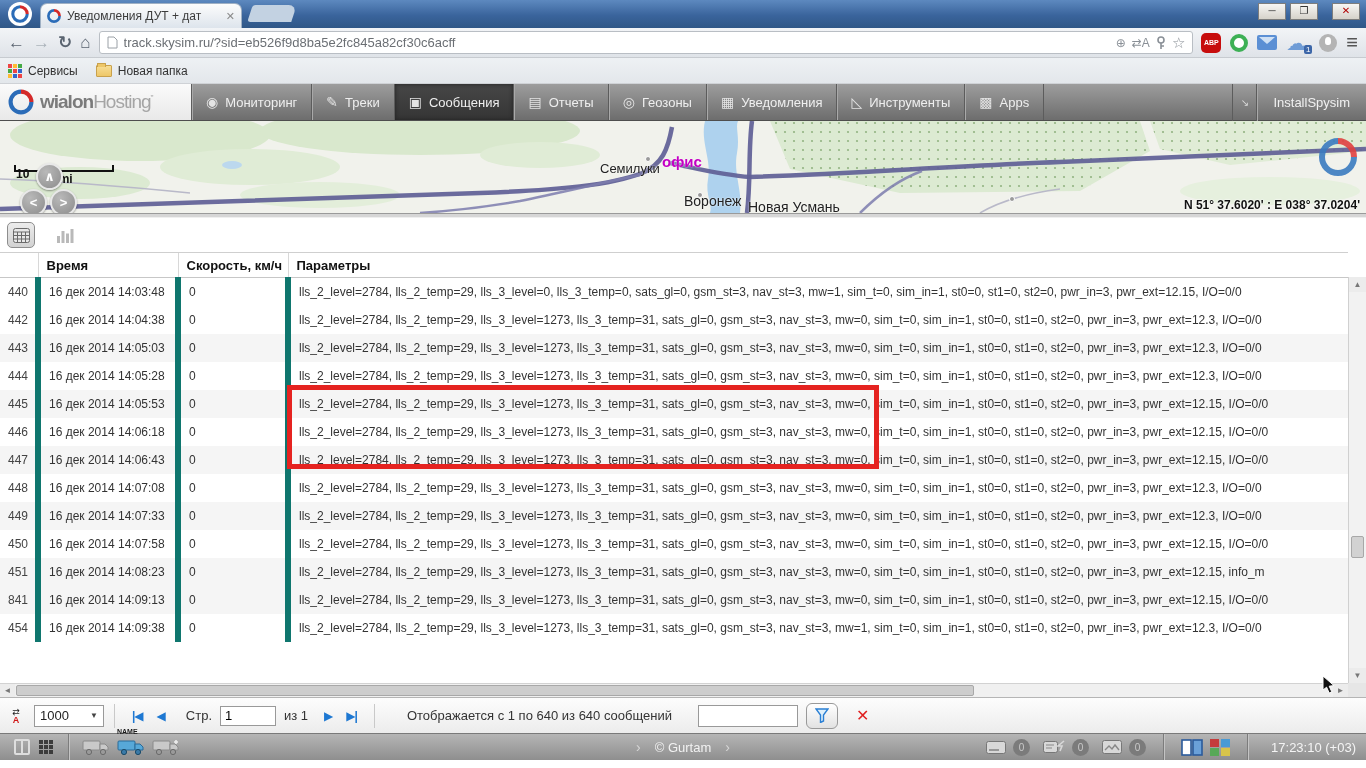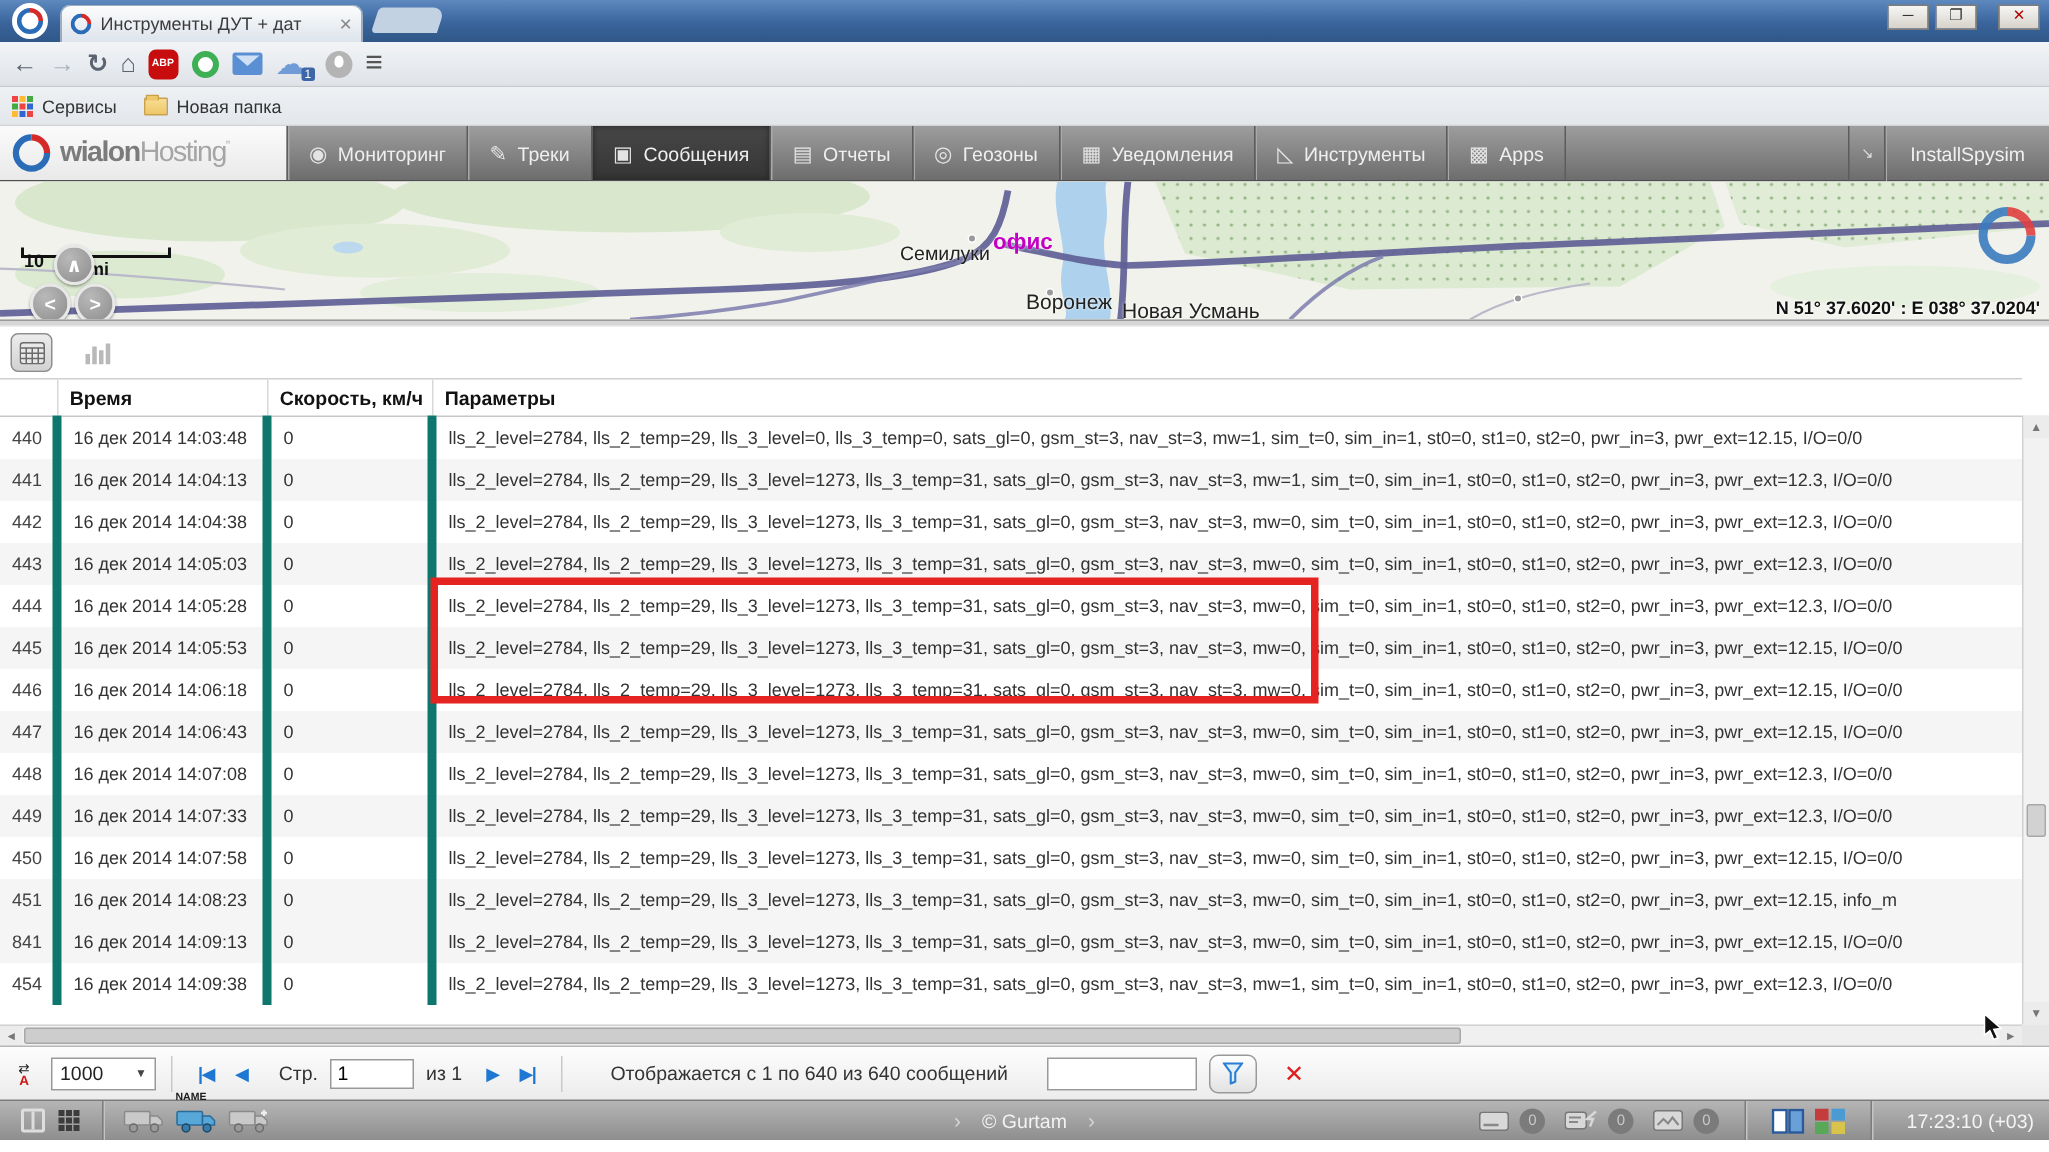--- a/index.html
+++ b/index.html
@@ -184,36 +184,49 @@
     <svg width="18" height="18" viewBox="0 0 20 20">
       <path d="M10 2 A8 8 0 1 0 18 10" fill="none" stroke="#2b6cb8" stroke-width="3.4"></path>
       <path d="M18 10 A8 8 0 0 0 10 2" fill="none" stroke="#d42a2a" stroke-width="3.4"></path>
     </svg>
   </div>
   <div class="browser-tab">
     <svg width="14" height="14" viewBox="0 0 20 20">
       <path d="M10 2 A8 8 0 1 0 18 10" fill="none" stroke="#2b6cb8" stroke-width="3.8"></path>
       <path d="M18 10 A8 8 0 0 0 10 2" fill="none" stroke="#d42a2a" stroke-width="3.8"></path>
     </svg>
-    <span class="tab-title">Инструменты ДУТ + дат</span>
+    <span class="tab-title">Уведомления ДУТ + дат</span>
     <span class="tab-close">✕</span>
   </div>
   <div class="ghost-tab"></div>
   <div class="win-controls">
     <div class="win-btn">─</div>
     <div class="win-btn">❐</div>
     <div class="win-btn close">✕</div>
   </div>
 </div>
 
 <div id="browserbar">
   <span class="nav-glyph">←</span>
   <span class="nav-glyph disabled">→</span>
   <span class="nav-glyph">↻</span>
   <span class="nav-glyph">⌂</span>
+  <div class="urlbar">
+    <svg width="11" height="13" viewBox="0 0 11 13">
+      <path d="M1 1 h6 l3 3 v8 h-9 z" fill="#fff" stroke="#9aa0a6" stroke-width="1"></path>
+    </svg>
+    <span class="url-text">track.skysim.ru/?sid=eb526f9d8ba5e2fc845a82cf30c6acff</span>
+    <span class="url-icon">⊕</span>
+    <span class="url-icon">⇄A</span>
+    <svg width="10" height="14" viewBox="0 0 10 14">
+      <circle cx="5" cy="4" r="3" fill="none" stroke="#8a9097" stroke-width="1.6"></circle>
+      <path d="M5 7 v6 M5 10 h3" stroke="#8a9097" stroke-width="1.6"></path>
+    </svg>
+    <span class="url-icon" style="font-size:15px">☆</span>
+  </div>
   <div class="ext-row">
     <div class="ext-abp">ABP</div>
     <div class="ext-ring"></div>
     <div class="ext-mail"></div>
     <div class="ext-cloud">
       <span class="cloud">☁</span>
       <span class="ext-badge">1</span>
     </div>
     <div class="ext-bulb"></div>
     <span class="menu-glyph">≡</span>
@@ -379,26 +392,20 @@
         <th>Параметры</th>
       </tr>
     </thead>
     <tbody id="rows">
           <tr class="">
             <td>440</td>
             <td>16 дек 2014 14:03:48</td>
             <td>0</td>
             <td>lls_2_level=2784, lls_2_temp=29, lls_3_level=0, lls_3_temp=0, sats_gl=0, gsm_st=3, nav_st=3, mw=1, sim_t=0, sim_in=1, st0=0, st1=0, st2=0, pwr_in=3, pwr_ext=12.15, I/O=0/0</td>
           </tr>
-          <tr class="odd">
-            <td>441</td>
-            <td>16 дек 2014 14:04:13</td>
-            <td>0</td>
-            <td>lls_2_level=2784, lls_2_temp=29, lls_3_level=1273, lls_3_temp=31, sats_gl=0, gsm_st=3, nav_st=3, mw=1, sim_t=0, sim_in=1, st0=0, st1=0, st2=0, pwr_in=3, pwr_ext=12.3, I/O=0/0</td>
-          </tr>
           <tr class="">
             <td>442</td>
             <td>16 дек 2014 14:04:38</td>
             <td>0</td>
             <td>lls_2_level=2784, lls_2_temp=29, lls_3_level=1273, lls_3_temp=31, sats_gl=0, gsm_st=3, nav_st=3, mw=0, sim_t=0, sim_in=1, st0=0, st1=0, st2=0, pwr_in=3, pwr_ext=12.3, I/O=0/0</td>
           </tr>
           <tr class="odd">
             <td>443</td>
             <td>16 дек 2014 14:05:03</td>
             <td>0</td>

